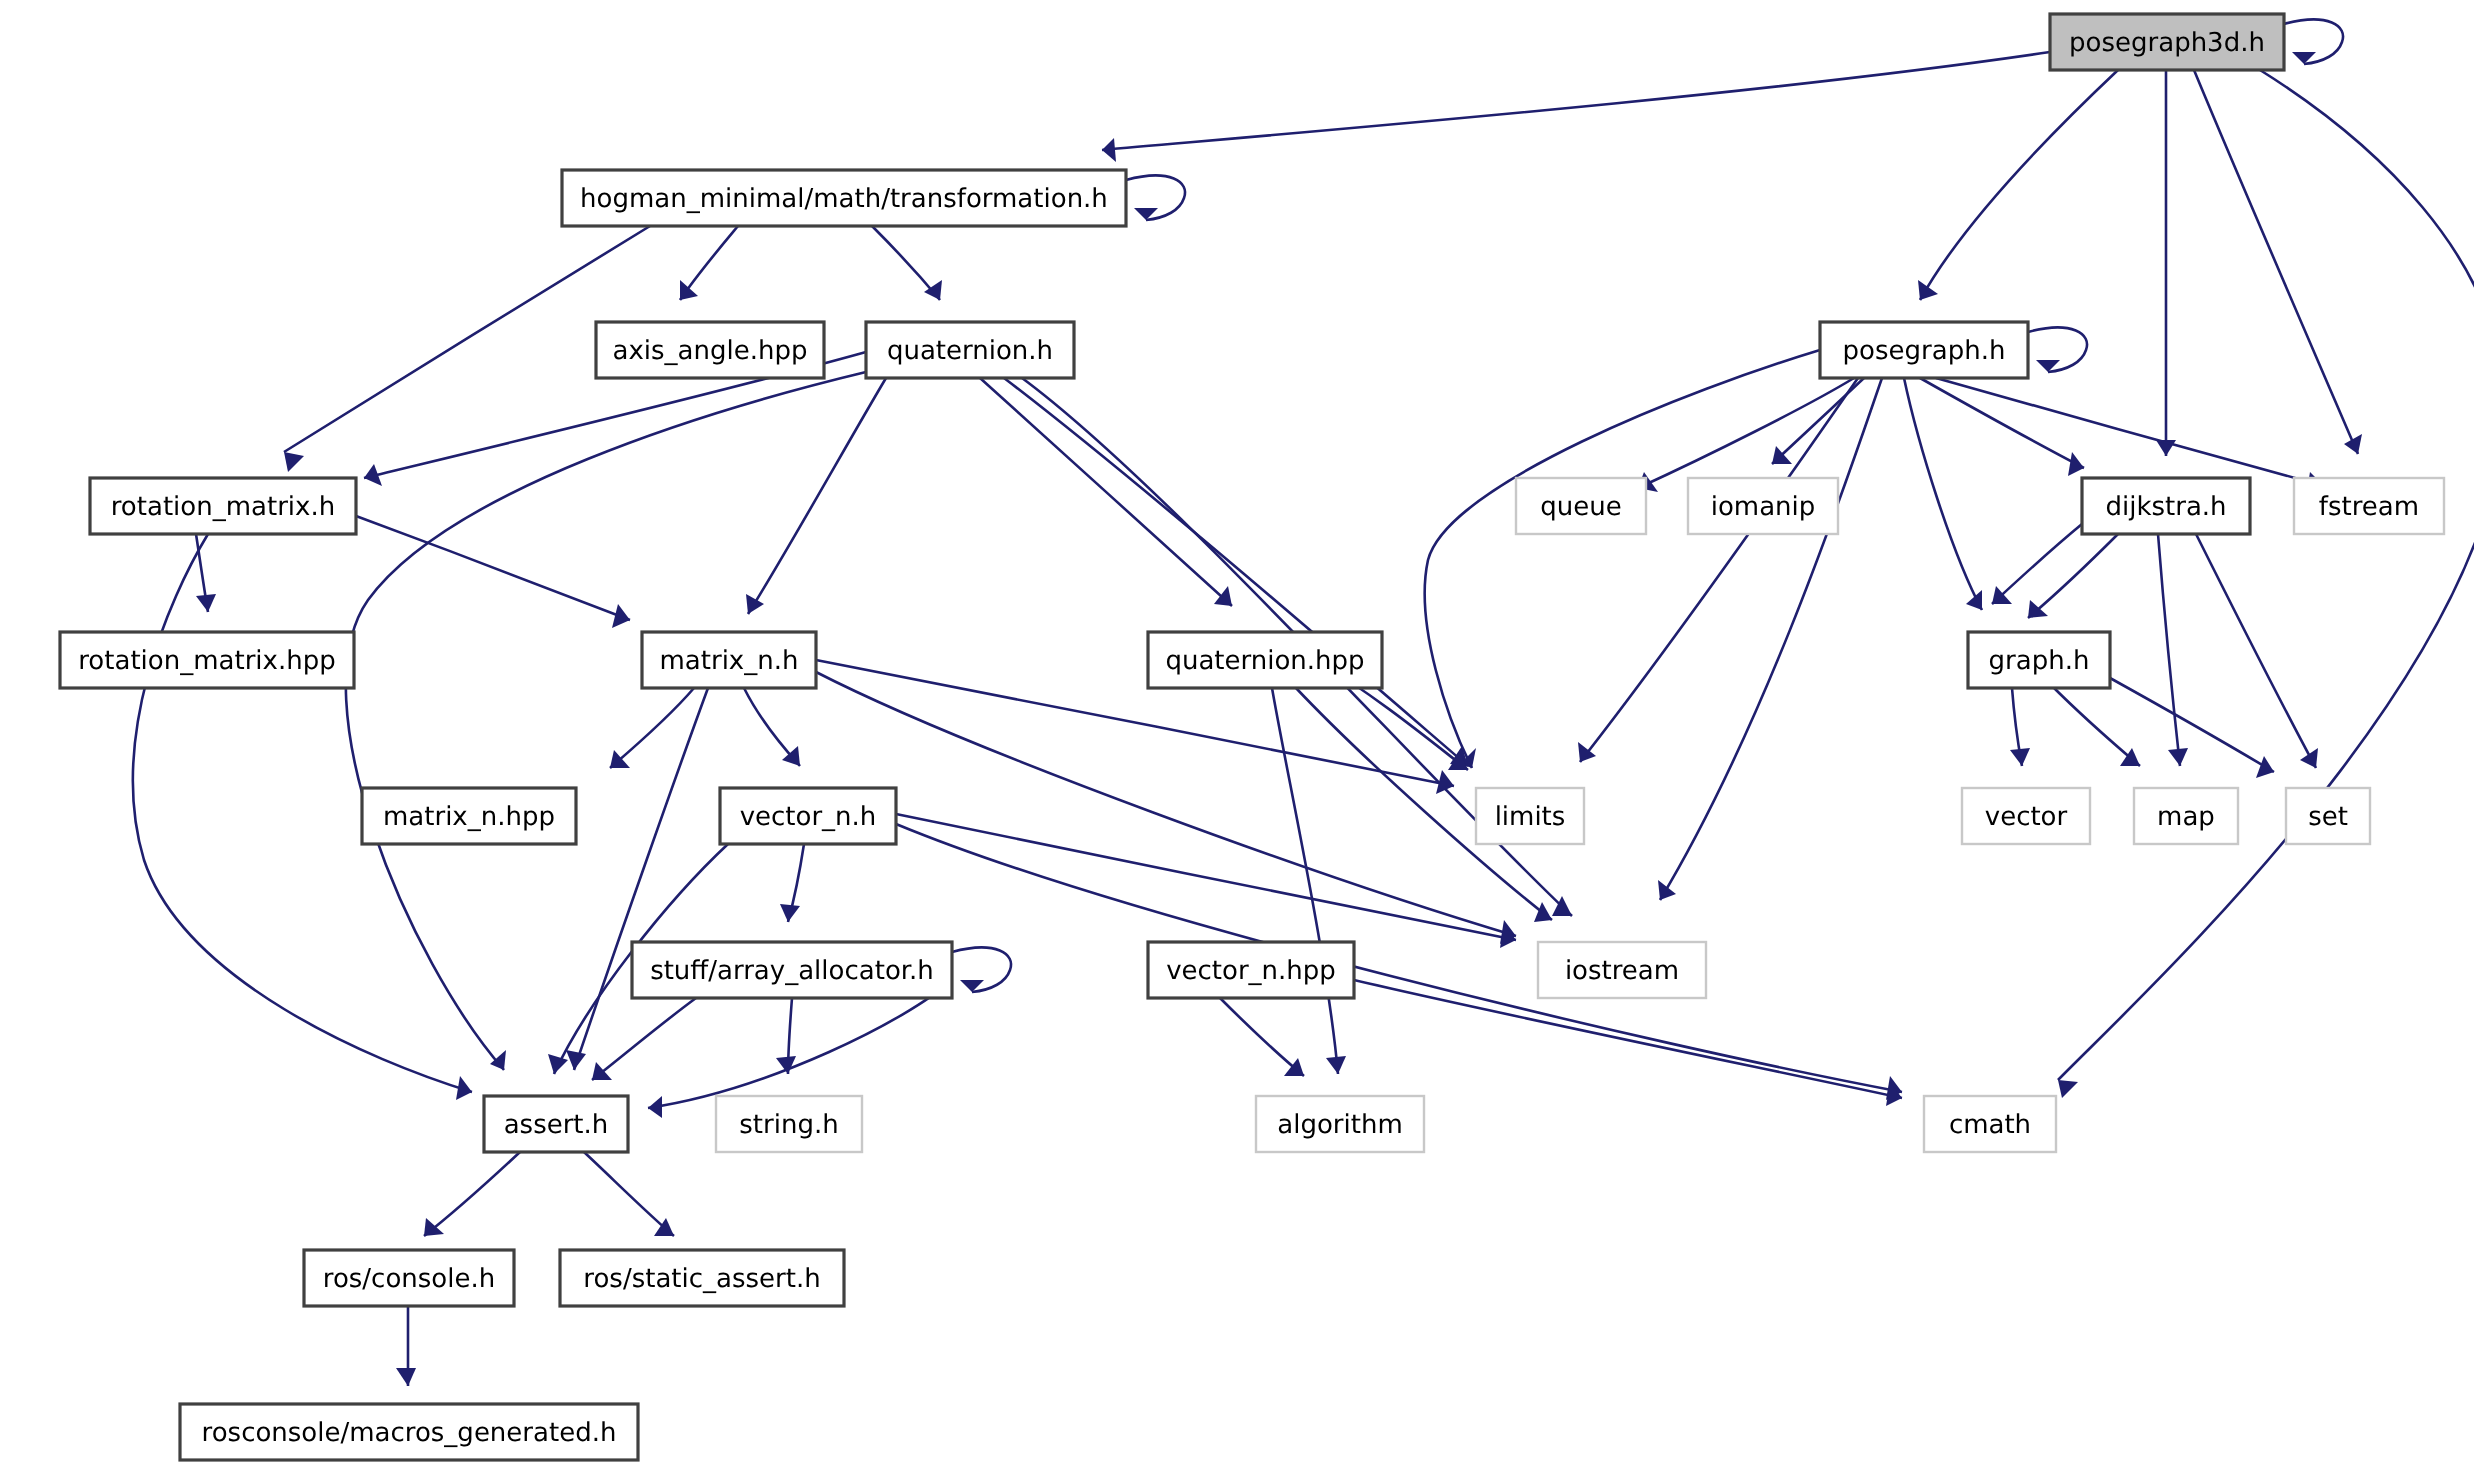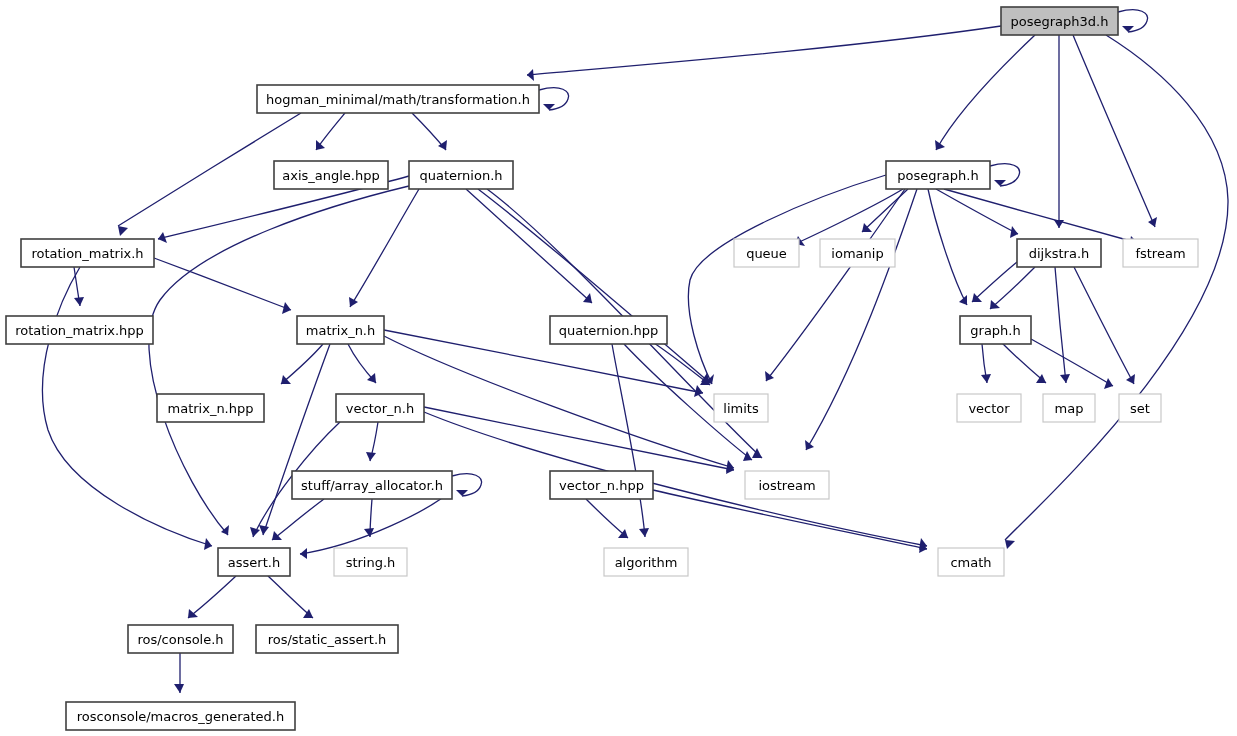--- a/index.html
+++ b/index.html
@@ -10,20 +10,21 @@
   body {
     width: 1237px;
     height: 736px;
     font-family: "DejaVu Sans", "Liberation Sans", sans-serif;
     overflow: hidden;
   }
   #graph-root {
     position: relative;
     width: 1042px;
     height: 736px;
+    margin-left: 24px;
   }
   svg#depgraph {
     display: block;
     width: 1237px;
     height: 736px;
   }
   .node-box {
     stroke-width: 1.2;
   }
   .node-box.kind-root {

